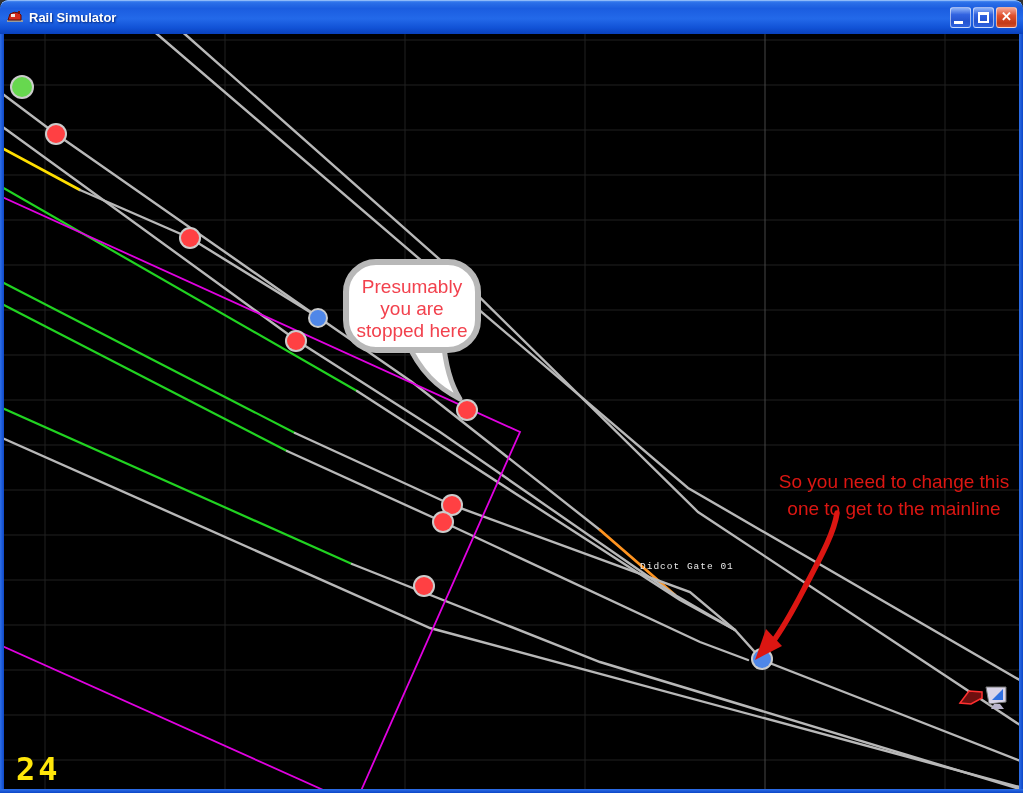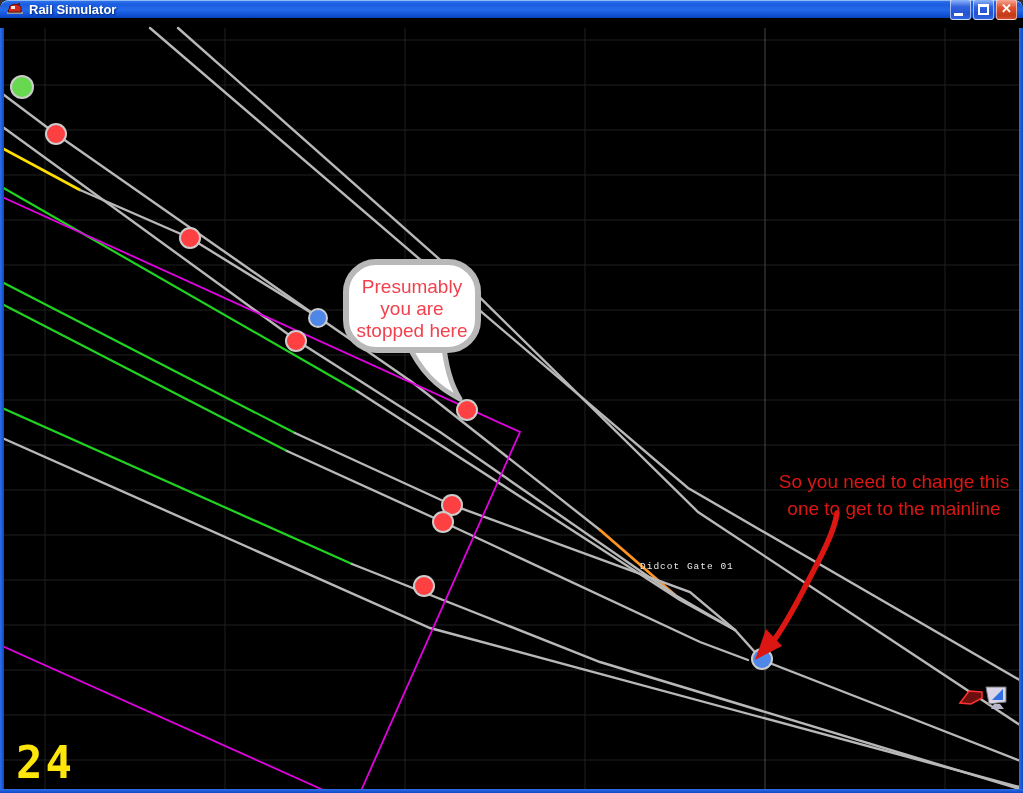--- a/index.html
+++ b/index.html
@@ -1,20 +1,20 @@
 <!DOCTYPE html>
 <html><head>
 <meta charset="utf-8">
 <style>
   html,body{margin:0;padding:0;background:#333;}
   *{box-sizing:border-box;}
   .window{position:relative;width:1023px;height:793px;background:#000;overflow:hidden;
           font-family:"Liberation Sans",sans-serif;border-radius:8px 8px 0 0;}
   
-  .titlebar{position:absolute;top:0;left:0;right:0;height:18px;z-index:30;
+  .titlebar{position:absolute;top:0;left:0;right:0;height:34px;z-index:30;
     background:linear-gradient(180deg,#5a9af7 0%,#2b6fe8 8%,#1b5de0 25%,#2369e9 55%,#1152d6 82%,#0941bd 100%);
     border-radius:8px 8px 0 0;display:flex;align-items:center;padding:0 6px;
     box-shadow:inset 0 1px 0 #8db9f9;}
   .title-text{color:#fff;font-size:13px;font-weight:bold;margin-left:5px;
     text-shadow:1px 1px 2px #00257c;flex:1;}
   .tb-btn{width:21px;height:21px;border-radius:3px;margin-left:2px;position:relative;
     border:1px solid rgba(255,255,255,.55);cursor:pointer;}
   .btn-blue{background:linear-gradient(180deg,#8fb4f8 0%,#3263e0 35%,#2353cf 70%,#2e63e0 100%);}
   .btn-red{background:linear-gradient(180deg,#f5a696 0%,#e1512e 40%,#c23a18 80%,#d4502c 100%);}
   .glyph-min{position:absolute;left:3px;bottom:3px;width:9px;height:3px;background:#fff;}
@@ -23,21 +23,21 @@
     font-size:13px;font-weight:bold;font-family:"Liberation Sans",sans-serif;}
   .edge{position:absolute;background:linear-gradient(90deg,#2e6fe8,#0d47c8);z-index:25;}
   .edge-l{left:0;top:28px;bottom:0;width:4px;}
   .edge-r{right:0;top:28px;bottom:0;width:4px;}
   .edge-b{left:0;right:0;bottom:0;height:4px;background:linear-gradient(180deg,#2e6fe8,#0d47c8);}
   
   .map{position:absolute;left:0;top:0;width:1023px;height:793px;z-index:1;background:#000;}
   
   .clock{position:absolute;left:16px;bottom:8px;z-index:20;
     font-family:"DejaVu Sans Mono","Liberation Mono",monospace;
-    font-size:44px;font-weight:bold;letter-spacing:3px;line-height:1;}
+    font-size:32px;font-weight:bold;letter-spacing:3px;line-height:1;}
 </style>
 </head>
 <body>
 
 <div class="window">
 
   <svg class="map" id="map" viewBox="0 0 1023 793">
       <line x1="0" y1="40" x2="1023" y2="40" stroke="#202020" stroke-width="1"></line>
       <line x1="0" y1="85" x2="1023" y2="85" stroke="#202020" stroke-width="1"></line>
       <line x1="0" y1="130" x2="1023" y2="130" stroke="#202020" stroke-width="1"></line>

